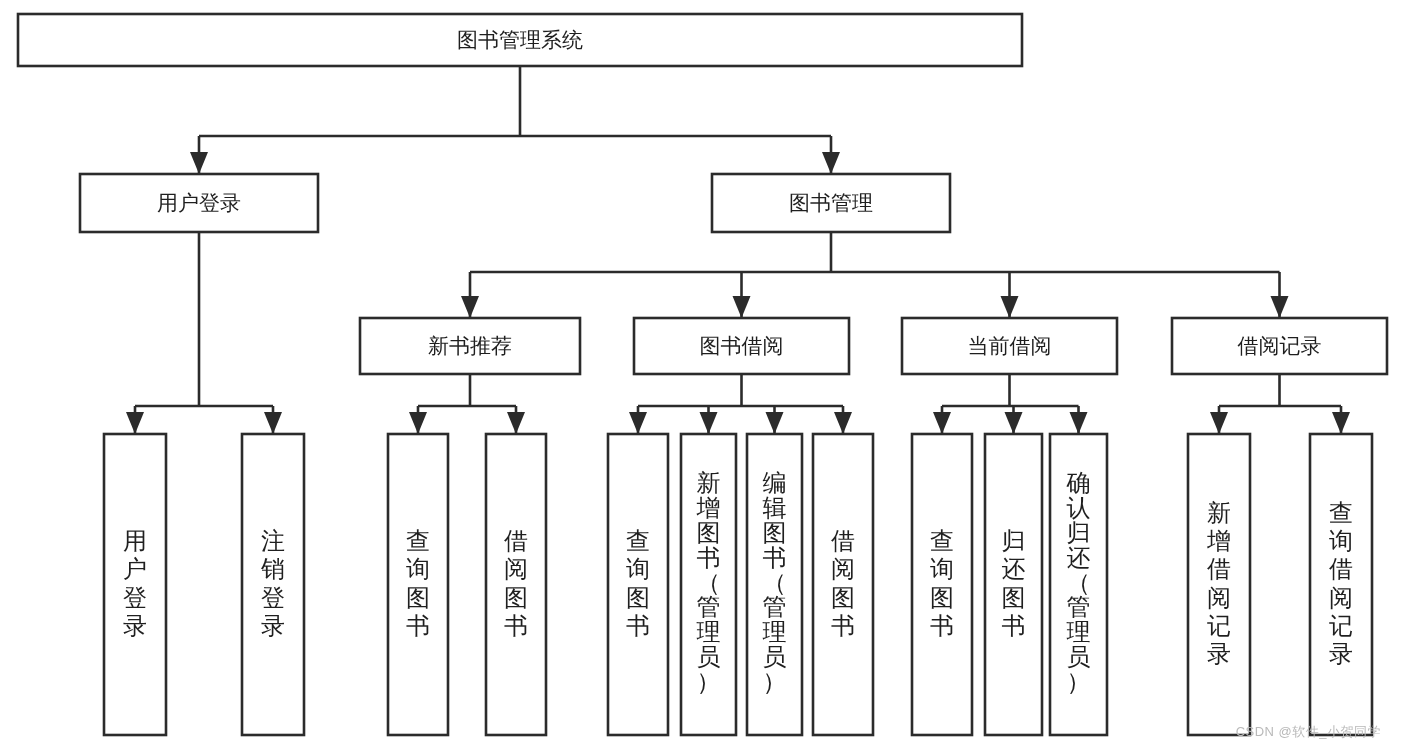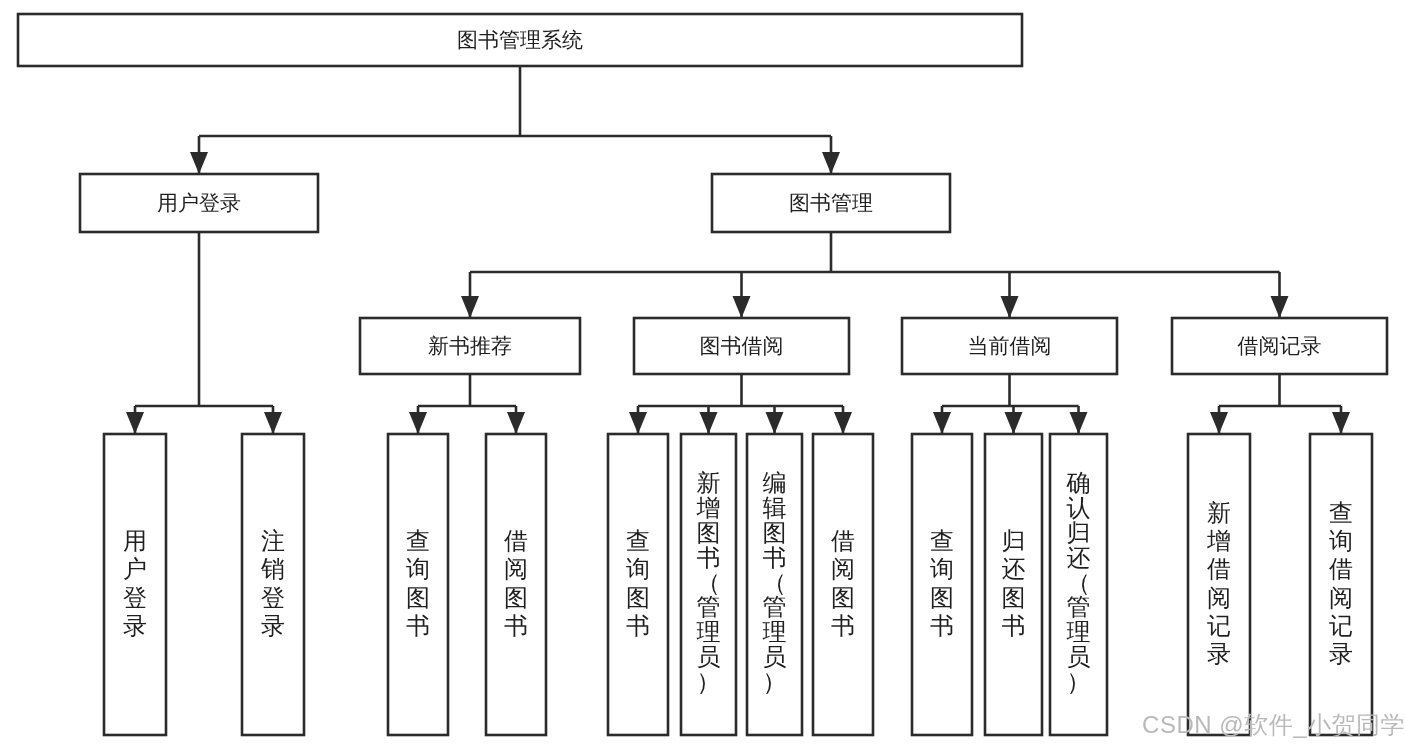--- a/index.html
+++ b/index.html
@@ -53,24 +53,24 @@
   }
   .node-label-vertical {
     font-family: "Liberation Sans", "DejaVu Sans", sans-serif;
     fill: #1f1f1f;
     font-size: 24px;
     text-anchor: middle;
     white-space: pre;
   }
   .watermark {
     position: absolute;
-    right: 0;
+    right: 24px;
     bottom: 6px;
     font-family: "Liberation Sans", "DejaVu Sans", sans-serif;
-    font-size: 24px;
+    font-size: 13px;
     color: #b9b9b9;
     letter-spacing: 0.5px;
     user-select: none;
     pointer-events: none;
   }
 </style>
 </head>
 <body>
 
 <div id="diagram-root">

